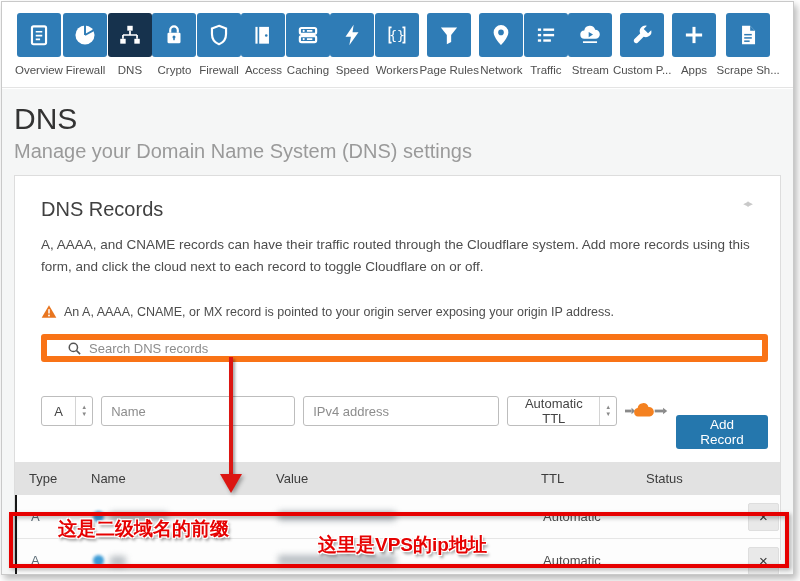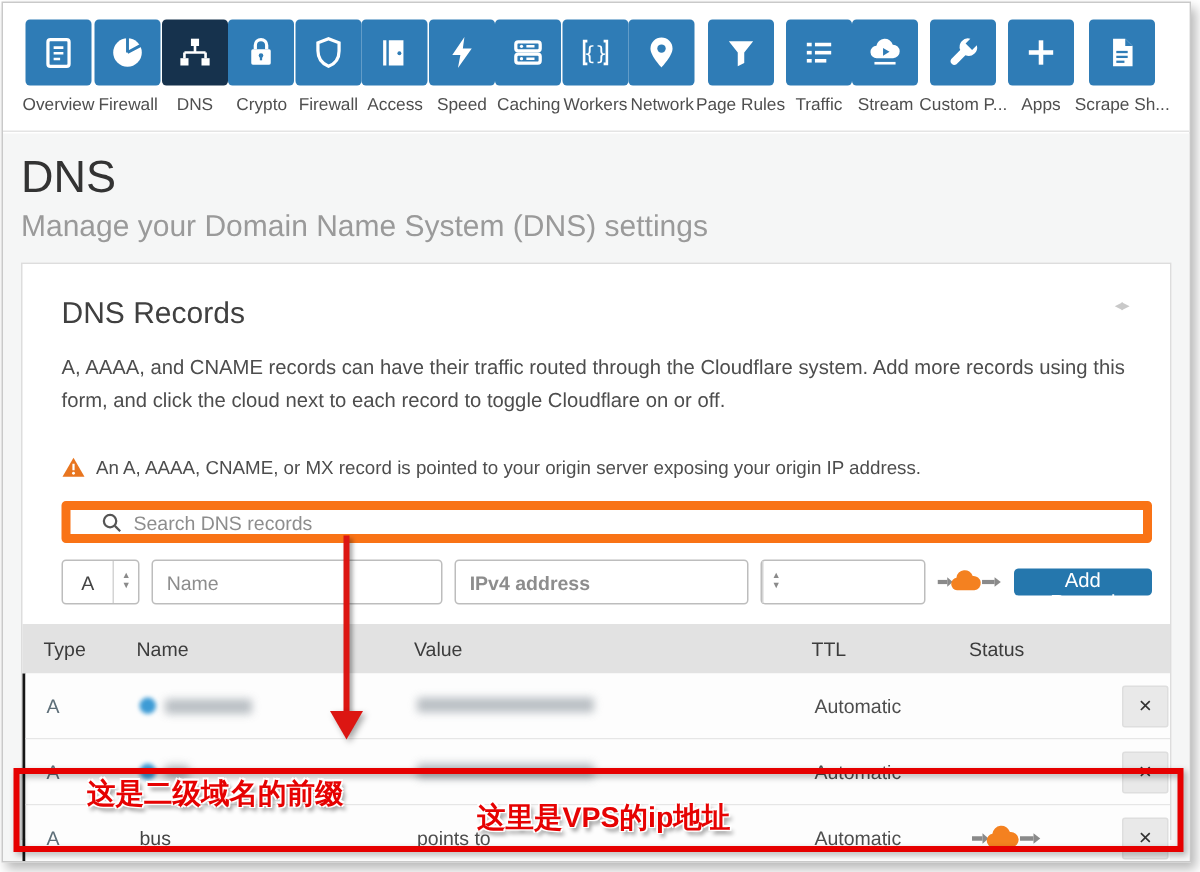--- a/index.html
+++ b/index.html
@@ -40,22 +40,22 @@
   .form-row { margin-top:11px; display:flex; align-items:center; gap:8px; }
   .sel { height:30px; border:1px solid #bdbdbd; border-radius:3px; background:#fff;
          display:flex; align-items:center; font-size:13px; color:#444; cursor:pointer; }
   .sel .val { flex:1; text-align:center; padding:0 8px; }
   .sel .stepper { width:17px; align-self:stretch; border-left:1px solid #d4d4d4; display:flex;
                   flex-direction:column; align-items:center; justify-content:center; color:#8a8a8a;
                   font-size:6px; line-height:1.2; }
   .ipt { height:30px; border:1px solid #bdbdbd; border-radius:3px; padding:0 9px; font-size:13px;
          color:#444; font-family:"Liberation Sans", sans-serif; outline:none; }
   .ipt::placeholder { color:#8d8d8d; }
-  .btn-add { height:18px; padding:0 13px; background:#2577ad; color:#fff; border:none;
-             border-radius:3px; font-size:13.5px; cursor:pointer; font-family:"Liberation Sans", sans-serif; }
+  .btn-add { height:34px; padding:0 13px; background:#2577ad; color:#fff; border:none;
+             border-radius:3px; font-size:13.5px; cursor:pointer; font-family:"Liberation Sans", sans-serif;margin-top:42px; }
 
   
   .tbl { margin-top:13px; margin-left:0; margin-right:0; width:100%; font-size:13px; }
   .trow { display:grid; grid-template-columns:62px 185px 265px 105px 96px 1fr; align-items:center;
           padding-left:14px; }
   .thead { height:33px; background:#e2e2e2; color:#3c3c3c; font-weight:normal; }
   .tbody { border-left:2px solid #161616; }
   .tbody .trow { height:44px; background:#fdfdfd; border-bottom:1px solid #e6e6e6; }
   .cell-type { color:#5d6e78; }
   .cell-name { display:flex; align-items:center; gap:6px; color:#444; }
@@ -150,66 +150,66 @@
             <path d="M8.5 4.5h9v15.5h-9Z" fill="#fff"></path>
             <circle cx="15" cy="12.5" r="1.2" fill="#2f7cb6"></circle>
           </svg>
       </div>
       <span class="nav-label">Access</span>
     </div>
 
     <div class="nav-item">
       <div class="tile">
         <svg width="26" height="26" viewBox="0 0 24 24">
-            <polygon points="13.5,2.5 6,13.5 11,13.5 9.5,21.5 18,9.5 12.5,9.5" fill="#fff"></polygon>
-          </svg>
-      </div>
-      <span class="nav-label">Speed</span>
-    </div>
-
-    <div class="nav-item">
-      <div class="tile">
-        <svg width="26" height="26" viewBox="0 0 24 24">
             <rect x="4.5" y="5.5" width="15" height="5.5" rx="1.5" fill="none" stroke="#fff" stroke-width="2"></rect>
             <rect x="4.5" y="13" width="15" height="5.5" rx="1.5" fill="none" stroke="#fff" stroke-width="2"></rect>
             <circle cx="8" cy="8.2" r="1" fill="#fff"></circle>
             <circle cx="8" cy="15.8" r="1" fill="#fff"></circle>
             <path d="M11 8.2h5M11 15.8h5" stroke="#fff" stroke-width="1.5"></path>
           </svg>
       </div>
       <span class="nav-label">Caching</span>
     </div>
 
     <div class="nav-item">
       <div class="tile">
         <svg width="26" height="26" viewBox="0 0 24 24">
+            <polygon points="13.5,2.5 6,13.5 11,13.5 9.5,21.5 18,9.5 12.5,9.5" fill="#fff"></polygon>
+          </svg>
+      </div>
+      <span class="nav-label">Speed</span>
+    </div>
+
+    <div class="nav-item">
+      <div class="tile">
+        <svg width="26" height="26" viewBox="0 0 24 24">
             <path d="M7 5H5v14h2M17 5h2v14h-2" stroke="#fff" stroke-width="1.6" fill="none"></path>
             <text x="12" y="16.5" font-size="12" fill="#fff" text-anchor="middle" font-family="DejaVu Sans Mono, monospace">{}</text>
           </svg>
       </div>
       <span class="nav-label">Workers</span>
     </div>
 
     <div class="nav-item">
       <div class="tile">
         <svg width="26" height="26" viewBox="0 0 24 24">
+            <polygon points="4.5,5 19.5,5 14,12 14,18.5 10,20.5 10,12" fill="#fff"></polygon>
+          </svg>
+      </div>
+      <span class="nav-label">Page Rules</span>
+    </div>
+
+    <div class="nav-item">
+      <div class="tile">
+        <svg width="26" height="26" viewBox="0 0 24 24">
             <path d="M12 2.8a6.8 6.8 0 0 1 6.8 6.8c0 4.6-6.8 11.6-6.8 11.6S5.2 14.2 5.2 9.6A6.8 6.8 0 0 1 12 2.8Z" fill="#fff"></path>
             <circle cx="12" cy="9.6" r="2.6" fill="#2f7cb6"></circle>
           </svg>
       </div>
       <span class="nav-label">Network</span>
-    </div>
-
-    <div class="nav-item">
-      <div class="tile">
-        <svg width="26" height="26" viewBox="0 0 24 24">
-            <polygon points="4.5,5 19.5,5 14,12 14,18.5 10,20.5 10,12" fill="#fff"></polygon>
-          </svg>
-      </div>
-      <span class="nav-label">Page Rules</span>
     </div>
 
     <div class="nav-item">
       <div class="tile">
         <svg width="26" height="26" viewBox="0 0 24 24">
             <rect x="4.5" y="6" width="3" height="2.2" fill="#fff"></rect>
             <rect x="9.5" y="6" width="10" height="2.2" fill="#fff"></rect>
             <rect x="4.5" y="11" width="3" height="2.2" fill="#fff"></rect>
             <rect x="9.5" y="11" width="10" height="2.2" fill="#fff"></rect>
             <rect x="4.5" y="16" width="3" height="2.2" fill="#fff"></rect>
@@ -292,22 +292,23 @@
 
         <div class="form-row">
           <div class="sel" style="width:56px;">
             <span class="val">A</span>
             <span class="stepper">
                 <span>▲</span>
                 <span>▼</span>
               </span>
           </div>
           <input class="ipt" style="width: 194px;" type="text" placeholder="Name">
-          <input class="ipt" style="width: 210px; font-weight: bold;" type="text" placeholder="IPv4 address">
+          <input class="ipt" style="width: 210px;" type="text" placeholder="IPv4 address">
           <div class="sel" style="width:118px;">
+            <span class="val">Automatic TTL</span>
             <span class="stepper">
                 <span>▲</span>
                 <span>▼</span>
               </span>
           </div>
           <svg width="46" height="24" viewBox="0 0 46 24">
               <rect x="0" y="10.5" width="7" height="3" fill="#8a8a8a"></rect>
               <polygon points="7,8.5 7,15.5 11,12" fill="#8a8a8a"></polygon>
               <path d="M14 18a4.6 4.6 0 0 1-.4-9.1A6 6 0 0 1 25.3 7.7 4.8 4.8 0 0 1 26.5 18Z" fill="#f48120"></path>
               <rect x="32" y="10.5" width="9" height="3" fill="#8a8a8a"></rect>

